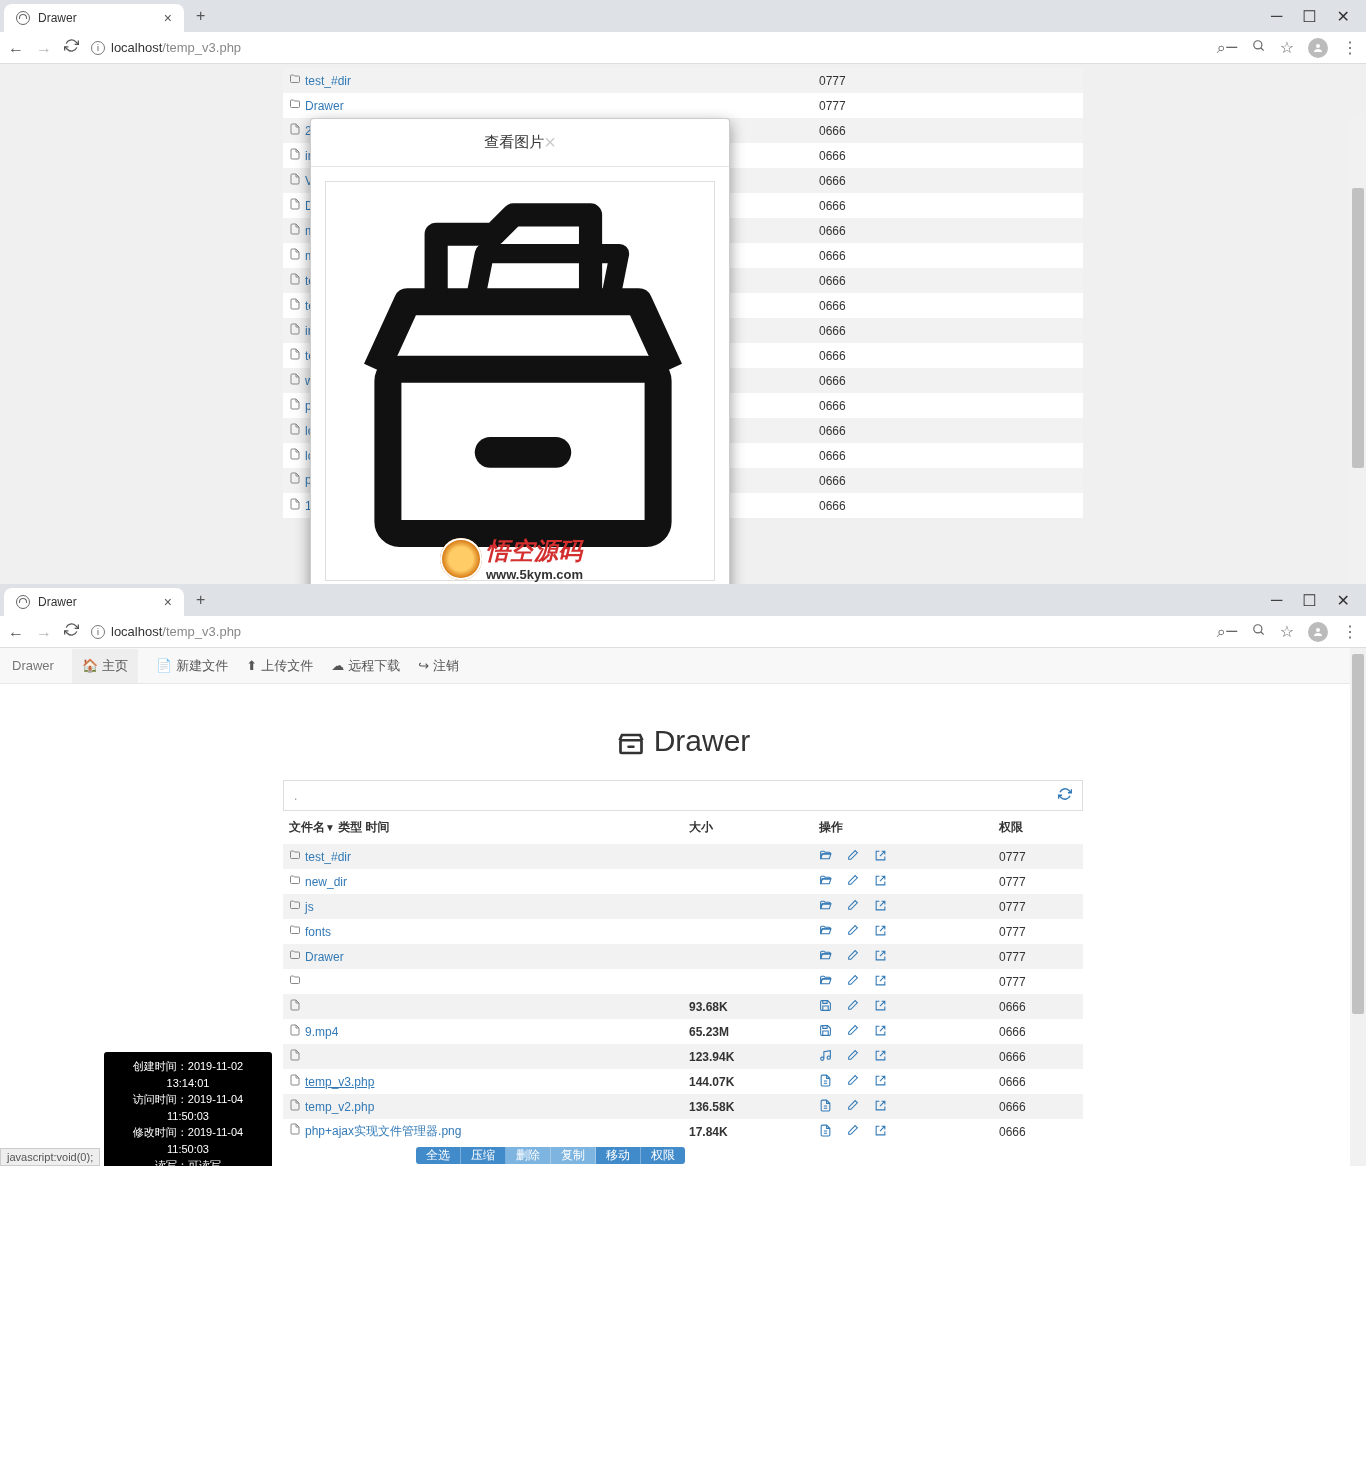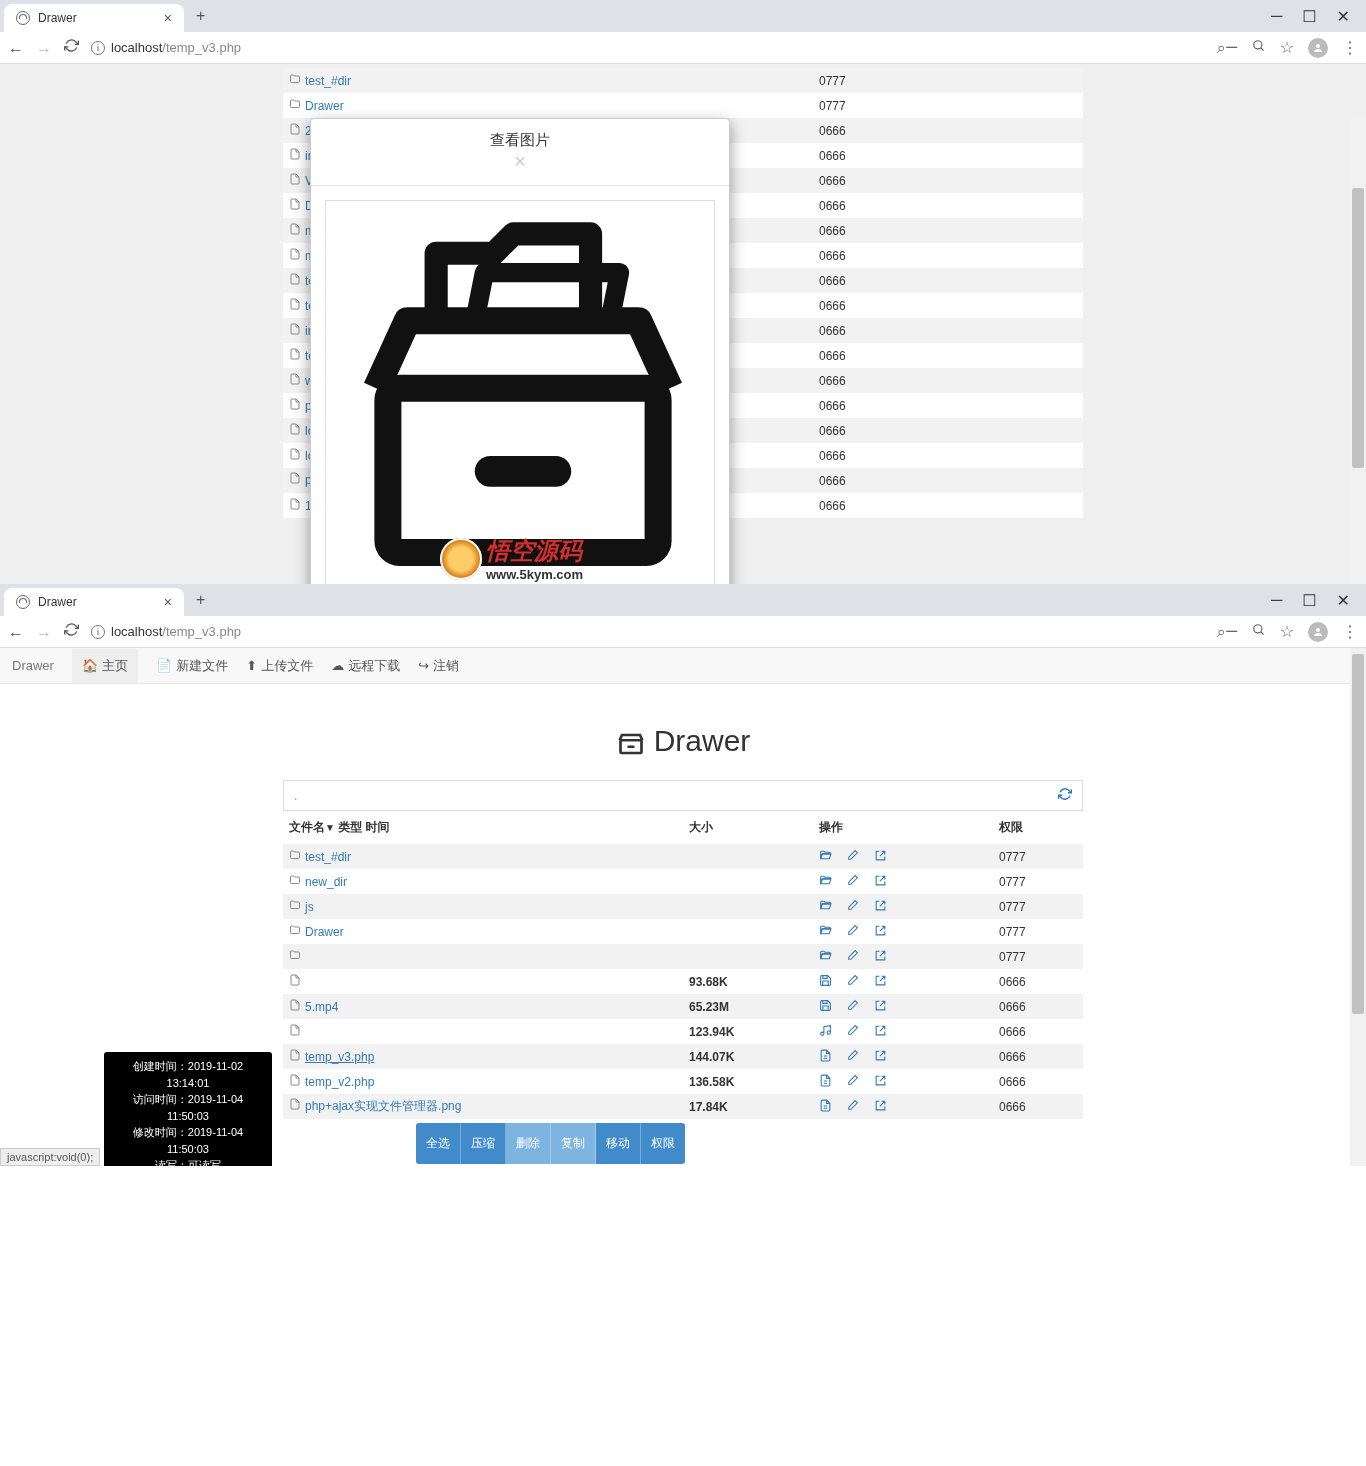--- a/index.html
+++ b/index.html
@@ -32,21 +32,21 @@
 .file-table { width: 100%; border-collapse: collapse; background: #fff; font-size: 12px; }
 .file-table tr { height: 25px; }
 .file-table tr:nth-child(odd) { background: #f2f2f2; }
 .file-table tr:nth-child(even) { background: #fff; }
 .file-table td { padding: 0 6px; vertical-align: middle; }
 .col-name { width: 530px; }
 .col-perm { text-align: left; color: #333; }
 .file-link { color: #337ab7; text-decoration: none; }
 .file-icon { color: #888; margin-right: 4px; display: inline-block; width: 12px; }
 .modal { position: absolute; left: 310px; top: 54px; width: 420px; background: #fff; border: 1px solid rgba(0,0,0,0.2); border-radius: 4px; box-shadow: 0 5px 15px rgba(0,0,0,0.4); }
-.modal-header { padding: 12px 16px; display: flex; justify-content: center; align-items: center; border-bottom: 1px solid #e5e5e5; flex-direction: column; }
+.modal-header { padding: 12px 16px; display: flex; justify-content: center; align-items: center; border-bottom: 1px solid #e5e5e5; }
 .modal-title { font-size: 15px; color: #333; }
 .modal-close { color: #ccc; font-size: 20px; cursor: pointer; }
 .modal-body { padding: 14px; }
 .image-box { border: 1px solid #ddd; padding: 4px; background: #fff; }
 .modal-footer { padding: 12px 16px; text-align: right; border-top: 1px solid #e5e5e5; }
 .btn { display: inline-block; padding: 6px 12px; background: #f5f5f5; border: 1px solid #ccc; border-radius: 3px; font-size: 13px; color: #333; cursor: pointer; }
 
 .watermark { position: absolute; left: 440px; top: 535px; z-index: 20; }
 .wm-box { display: flex; align-items: center; gap: 4px; }
 .wm-monkey { width: 42px; height: 42px; border-radius: 50%; background: radial-gradient(circle, #ffcc66 40%, #cc6600 70%); box-shadow: 0 0 0 2px #fff inset; }
@@ -79,21 +79,21 @@
 .col-name2 { width: 400px; }
 .col-size { width: 130px; color: #333; font-weight: bold; }
 .col-ops { width: 180px; }
 .col-perm2 { color: #333; }
 .op-icon { color: #337ab7; margin-right: 10px; cursor: pointer; display: inline-block; width: 14px; }
 
 .tooltip { position: absolute; background: #000; color: #fff; font-size: 11px; padding: 6px 8px; border-radius: 3px; text-align: center; line-height: 1.5; }
 .tooltip::after { content: ""; position: absolute; bottom: -5px; left: 50%; margin-left: -5px; border: 5px solid transparent; border-top-color: #000; border-bottom: none; }
 
 .action-bar { position: absolute; display: flex; }
-.action-btn { background: #428bca; color: #fff; font-size: 12px; padding: 12px 10px; border-right: 1px solid rgba(255,255,255,0.3); cursor: pointer; }
+.action-btn { background: #428bca; color: #fff; font-size: 12px; padding: 0 10px; border-right: 1px solid rgba(255,255,255,0.3); cursor: pointer; }
 .action-btn:first-child { border-radius: 3px 0 0 3px; }
 .action-btn:last-child { border-radius: 0 3px 3px 0; border-right: none; }
 .action-btn.light { background: #7db4e0; }
 
 .status-bar { position: absolute; bottom: 0; left: 0; background: #eee; border: 1px solid #ccc; padding: 2px 6px; font-size: 11px; color: #555; }
 
 .underlined { text-decoration: underline; }
 </style>
 </head>
 <body>
@@ -473,20 +473,39 @@
                 </svg></span>
       <span class="op-icon"><svg width="13" height="13" viewBox="0 0 24 24">
                   <path d="M14 4h6v6M20 4l-9 9M10 4H4v16h16v-6" fill="none" stroke="currentColor" stroke-width="2"></path>
                 </svg></span>
     </td>
     <td class="col-perm2">0777</td>
           </tr>
           <tr>
             <td class="col-name2"><span class="file-icon"><svg width="12" height="12" viewBox="0 0 24 24" fill="none" stroke="#888" stroke-width="2">
                   <path d="M3 6a2 2 0 0 1 2-2h4l2 2h8a2 2 0 0 1 2 2v9a2 2 0 0 1-2 2H5a2 2 0 0 1-2-2z"></path>
+                </svg></span><a class="file-link">fonts</a></td>
+    <td class="col-size"></td>
+    <td class="col-ops">
+      <span class="op-icon"><svg width="13" height="13" viewBox="0 0 24 24">
+                  <path d="M3 6a2 2 0 0 1 2-2h4l2 2h8a2 2 0 0 1 2 2v1H6l-3 9z" fill="none" stroke="currentColor" stroke-width="2"></path>
+                  <path d="M3 18l3-9h16l-3 9z" fill="none" stroke="currentColor" stroke-width="2"></path>
+                </svg></span>
+      <span class="op-icon"><svg width="13" height="13" viewBox="0 0 24 24">
+                  <path d="M17 3l4 4-12 12H5v-4z" fill="none" stroke="currentColor" stroke-width="2"></path>
+                </svg></span>
+      <span class="op-icon"><svg width="13" height="13" viewBox="0 0 24 24">
+                  <path d="M14 4h6v6M20 4l-9 9M10 4H4v16h16v-6" fill="none" stroke="currentColor" stroke-width="2"></path>
+                </svg></span>
+    </td>
+    <td class="col-perm2">0777</td>
+          </tr>
+          <tr>
+            <td class="col-name2"><span class="file-icon"><svg width="12" height="12" viewBox="0 0 24 24" fill="none" stroke="#888" stroke-width="2">
+                  <path d="M3 6a2 2 0 0 1 2-2h4l2 2h8a2 2 0 0 1 2 2v9a2 2 0 0 1-2 2H5a2 2 0 0 1-2-2z"></path>
                 </svg></span><a class="file-link">Drawer</a></td>
     <td class="col-size"></td>
     <td class="col-ops">
       <span class="op-icon"><svg width="13" height="13" viewBox="0 0 24 24">
                   <path d="M3 6a2 2 0 0 1 2-2h4l2 2h8a2 2 0 0 1 2 2v1H6l-3 9z" fill="none" stroke="currentColor" stroke-width="2"></path>
                   <path d="M3 18l3-9h16l-3 9z" fill="none" stroke="currentColor" stroke-width="2"></path>
                 </svg></span>
       <span class="op-icon"><svg width="13" height="13" viewBox="0 0 24 24">
                   <path d="M17 3l4 4-12 12H5v-4z" fill="none" stroke="currentColor" stroke-width="2"></path>
                 </svg></span>
@@ -531,21 +550,21 @@
       <span class="op-icon"><svg width="13" height="13" viewBox="0 0 24 24">
                   <path d="M14 4h6v6M20 4l-9 9M10 4H4v16h16v-6" fill="none" stroke="currentColor" stroke-width="2"></path>
                 </svg></span>
     </td>
     <td class="col-perm2">0666</td>
           </tr>
           <tr>
             <td class="col-name2"><span class="file-icon"><svg width="12" height="12" viewBox="0 0 24 24" fill="none" stroke="#888" stroke-width="2">
                   <path d="M14 2H6a2 2 0 0 0-2 2v16a2 2 0 0 0 2 2h12a2 2 0 0 0 2-2V8z"></path>
                   <path d="M14 2v6h6"></path>
-                </svg></span><a class="file-link">5.mp4</a></td>
+                </svg></span><a class="file-link">9.mp4</a></td>
     <td class="col-size">65.23M</td>
     <td class="col-ops">
       <span class="op-icon"><svg width="13" height="13" viewBox="0 0 24 24">
                   <path d="M19 21H5a2 2 0 0 1-2-2V5a2 2 0 0 1 2-2h11l5 5v11a2 2 0 0 1-2 2z M7 3v5h8V3 M7 13h10v8H7z" fill="none" stroke="currentColor" stroke-width="2"></path>
                 </svg></span>
       <span class="op-icon"><svg width="13" height="13" viewBox="0 0 24 24">
                   <path d="M17 3l4 4-12 12H5v-4z" fill="none" stroke="currentColor" stroke-width="2"></path>
                 </svg></span>
       <span class="op-icon"><svg width="13" height="13" viewBox="0 0 24 24">
                   <path d="M14 4h6v6M20 4l-9 9M10 4H4v16h16v-6" fill="none" stroke="currentColor" stroke-width="2"></path>

